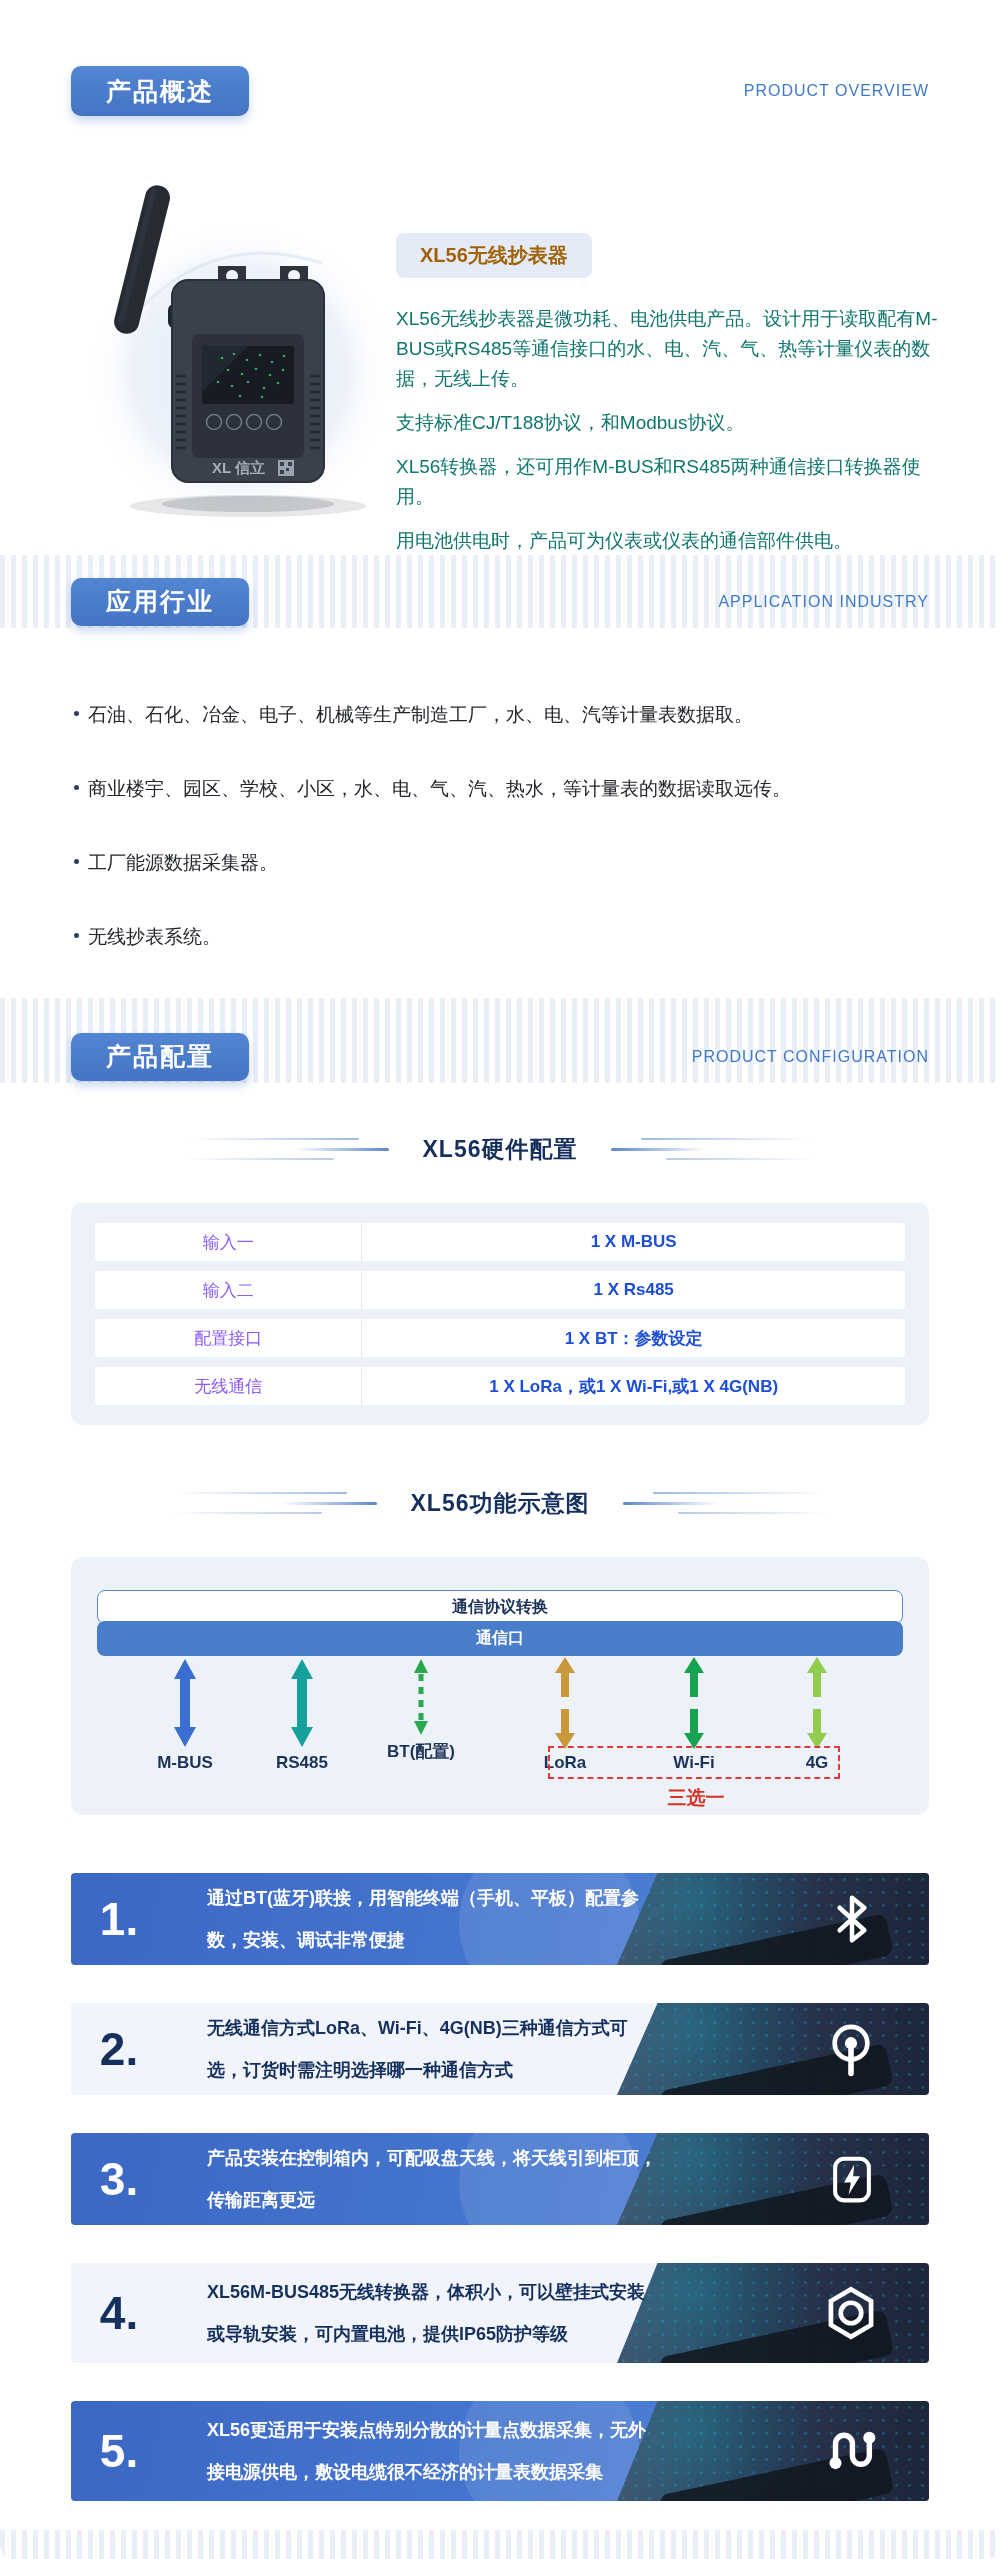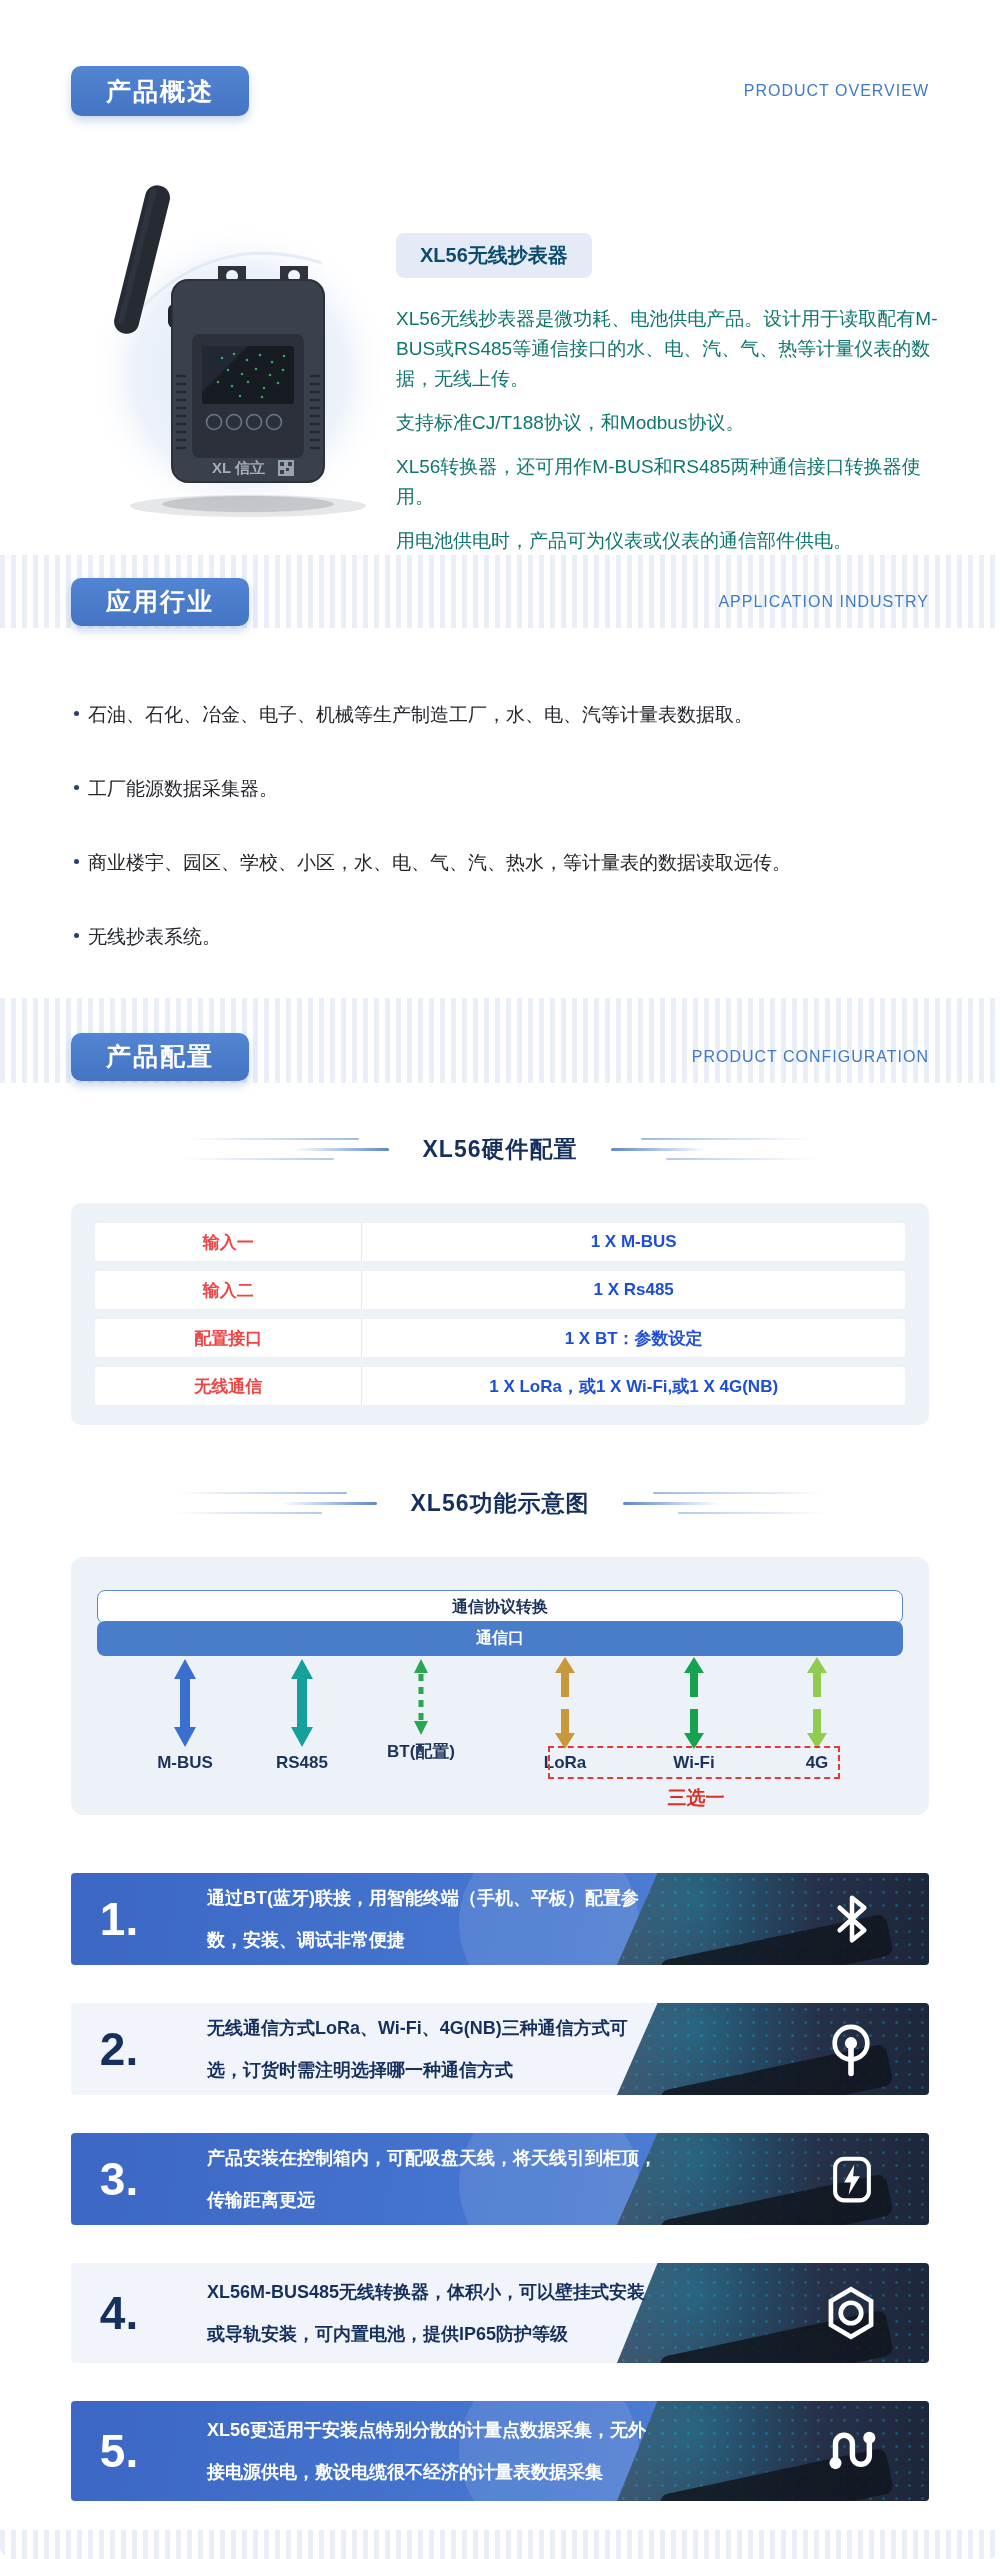--- a/index.html
+++ b/index.html
@@ -13,21 +13,21 @@
           border-radius:10px; letter-spacing:2px; box-shadow:0 5px 10px rgba(68,118,199,.28); }
   .en { color:#3f7ac6; font-size:16px; letter-spacing:1px; font-weight:500; }
 
   .stripe-band { background:repeating-linear-gradient(90deg,#e9eef7 0 5px,#ffffff 5px 11px); }
 
   
   #overview-head { margin:66px 71px 0 71px; }
   .overview-body { margin:52px 62px 0 72px; display:flex; height:372px; }
   .device-visual { width:310px; flex:0 0 310px; position:relative; }
   .overview-text { flex:1; padding:65px 0 0 14px; }
-  .name-badge { display:inline-block; background:#e4ebf7; color:#0c4a6e; font-size:20px; font-weight:700;
+  .name-badge { display:inline-block; background:#e4ebf7; color:#a16207; font-size:20px; font-weight:700;
                 padding:9px 24px; border-radius:8px; }
   .overview-text p { margin-top:14px; font-size:19px; line-height:30px; color:#0f766e; }
   .overview-text p:first-of-type { margin-top:26px; }
 
   
   #app-band { margin-top:15px; height:73px; padding:20px 71px 0 71px; }
   .bullets { margin:74px 72px 0 72px; list-style:none; }
   .bullets li { position:relative; padding-left:16px; font-size:19px; color:#23262b; margin-bottom:48px; }
   .bullets li::before { content:""; position:absolute; left:2px; top:9px; width:5px; height:5px;
                         border-radius:50%; background:#2c3e66; }
@@ -41,22 +41,22 @@
   .deco.l i.a { top:0; right:30px; width:170px; background:linear-gradient(90deg,rgba(157,185,227,0),#9db9e3); }
   .deco.l i.b { top:10px; right:0; width:95px; height:3px; background:linear-gradient(90deg,rgba(92,135,205,0),#5c87cd); }
   .deco.l i.c { bottom:0; right:55px; width:150px; background:linear-gradient(90deg,rgba(182,201,232,0),#b6c9e8); }
   .deco.r { transform:scaleX(-1); }
   #hw-title { margin-top:50px; }
   #fn-title { margin-top:62px; }
 
   .table-card { margin:38px 71px 0 71px; background:#edf2f9; border-radius:10px; padding:20px 24px; }
   .t-row { display:flex; background:#ffffff; border-radius:4px; height:38px; margin-bottom:10px; align-items:stretch; }
   .t-row:last-child { margin-bottom:0; }
-  .t-label { width:33%; display:flex; align-items:center; justify-content:center; font-size:17px; font-weight:700;
-             color:#ef4444; border-right:1px solid #e2e9f4; }
+  .t-label { width:33%; display:flex; align-items:center; justify-content:center; font-size:17px; font-weight:400;
+             color:#8b5cf6; border-right:1px solid #e2e9f4; }
   .t-value { flex:1; display:flex; align-items:center; justify-content:center; font-size:17px; font-weight:600; color:#1d4ed8; }
 
   
   .diagram-card { position:relative; margin:38px 71px 0 71px; height:258px; background:#edf2f9; border-radius:12px; }
   .proto-box { position:absolute; left:26px; right:26px; top:33px; height:34px; background:#fff;
                border:1.5px solid #5b87c9; border-radius:8px; display:flex; align-items:center; justify-content:center;
                color:#1c3258; font-size:16px; font-weight:600; }
   .port-bar { position:absolute; left:26px; right:26px; top:64px; height:35px; background:#4a7dc9; border-radius:8px;
               display:flex; align-items:center; justify-content:center; color:#fff; font-size:16px; font-weight:600; }
   .arrow { position:absolute; top:100px; }
@@ -181,22 +181,22 @@
     </div>
   </div>
 
   <div class="stripe-band sec-row" id="app-band">
     <div class="pill" style="height:48px">应用行业</div>
     <div class="en">APPLICATION INDUSTRY</div>
   </div>
 
   <ul class="bullets">
     <li>石油、石化、冶金、电子、机械等生产制造工厂，水、电、汽等计量表数据取。</li>
+    <li>商业楼宇、园区、学校、小区，水、电、气、汽、热水，等计量表的数据读取远传。</li>
     <li>工厂能源数据采集器。</li>
-    <li>商业楼宇、园区、学校、小区，水、电、气、汽、热水，等计量表的数据读取远传。</li>
     <li>无线抄表系统。</li>
   </ul>
 
   <div class="stripe-band sec-row" id="config-band">
     <div class="pill" style="height:48px">产品配置</div>
     <div class="en">PRODUCT CONFIGURATION</div>
   </div>
 
   <div class="sub-title" id="hw-title">
     <span class="deco l">

